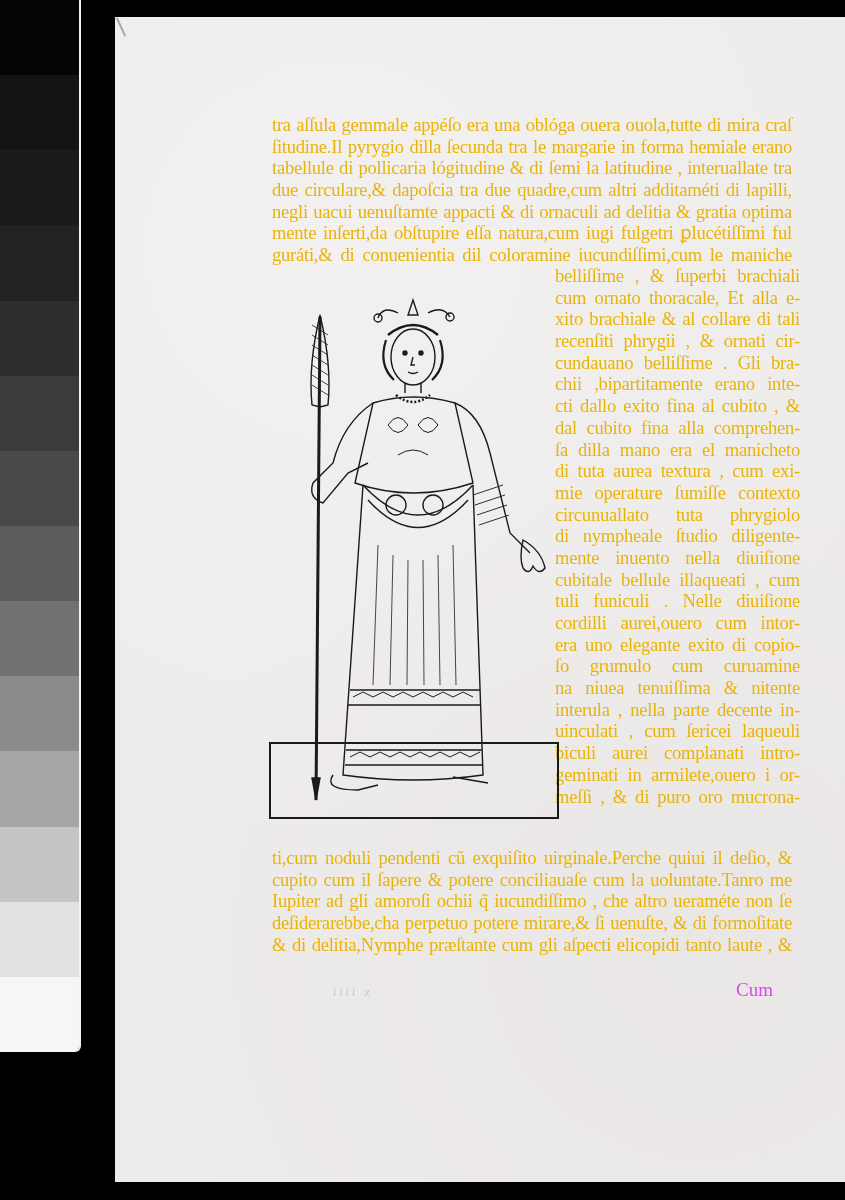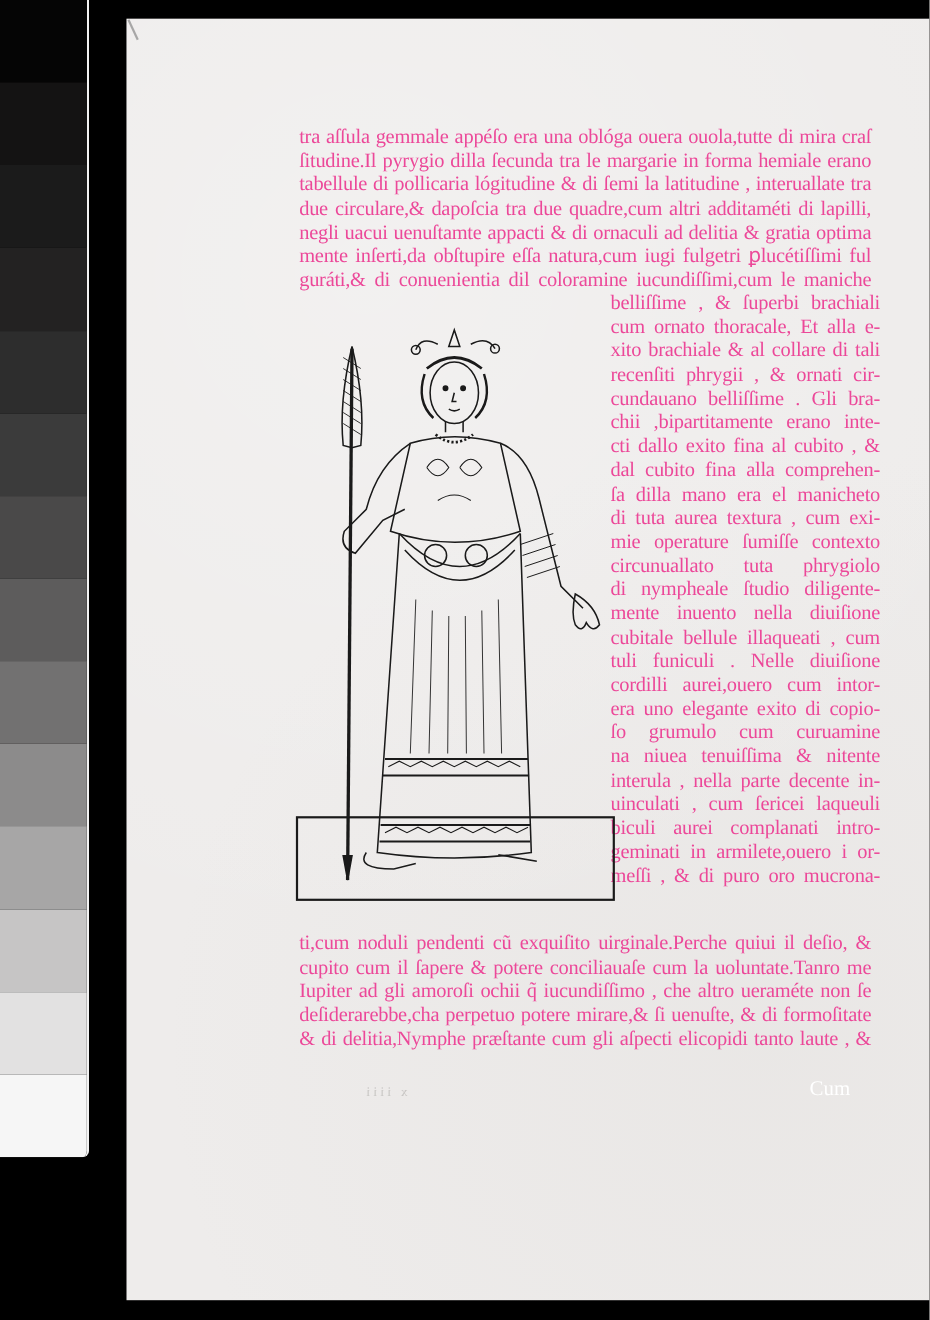--- a/index.html
+++ b/index.html
@@ -21,29 +21,29 @@
       background: #eeeceb;
       background-image:
         radial-gradient(circle at 30% 20%, rgba(255,255,255,0.25), transparent 60%),
         radial-gradient(circle at 80% 80%, rgba(200,195,190,0.12), transparent 50%);
     }
     .page-crease {
       position: absolute; left: 120px; top: 17px; width: 2px; height: 20px;
       transform: rotate(-25deg); background: #777; opacity: 0.6;
     }
     .text {
-      position: absolute; color: #ec4899;
+      position: absolute; color: #eab308;
       font-size: 18.6px; line-height: 21.7px; white-space: nowrap;
       letter-spacing: -0.25px;
     }
     .text .ln { display: block; height: 21.7px; }
     .full { left: 272px; top: 114px; width: 520px; }
     .side { left: 555px; top: 265px; width: 245px; }
     .tail { left: 272px; top: 847px; width: 520px; }
-    .catch { position: absolute; left: 736px; top: 979px; font-size: 19px; color: #ffffff; }
+    .catch { position: absolute; left: 736px; top: 979px; font-size: 19px; color: #d946ef; }
     .j { text-align: justify; text-align-last: justify; }
     .showthrough {
       position: absolute; left: 330px; top: 985px; font-size: 12px; color: #c8c6c4;
       transform: scaleX(-1); letter-spacing: 3px;
     }
     .woodcut { position: absolute; left: 268px; top: 295px; }
   </style>
 </head>
 <body>
 

